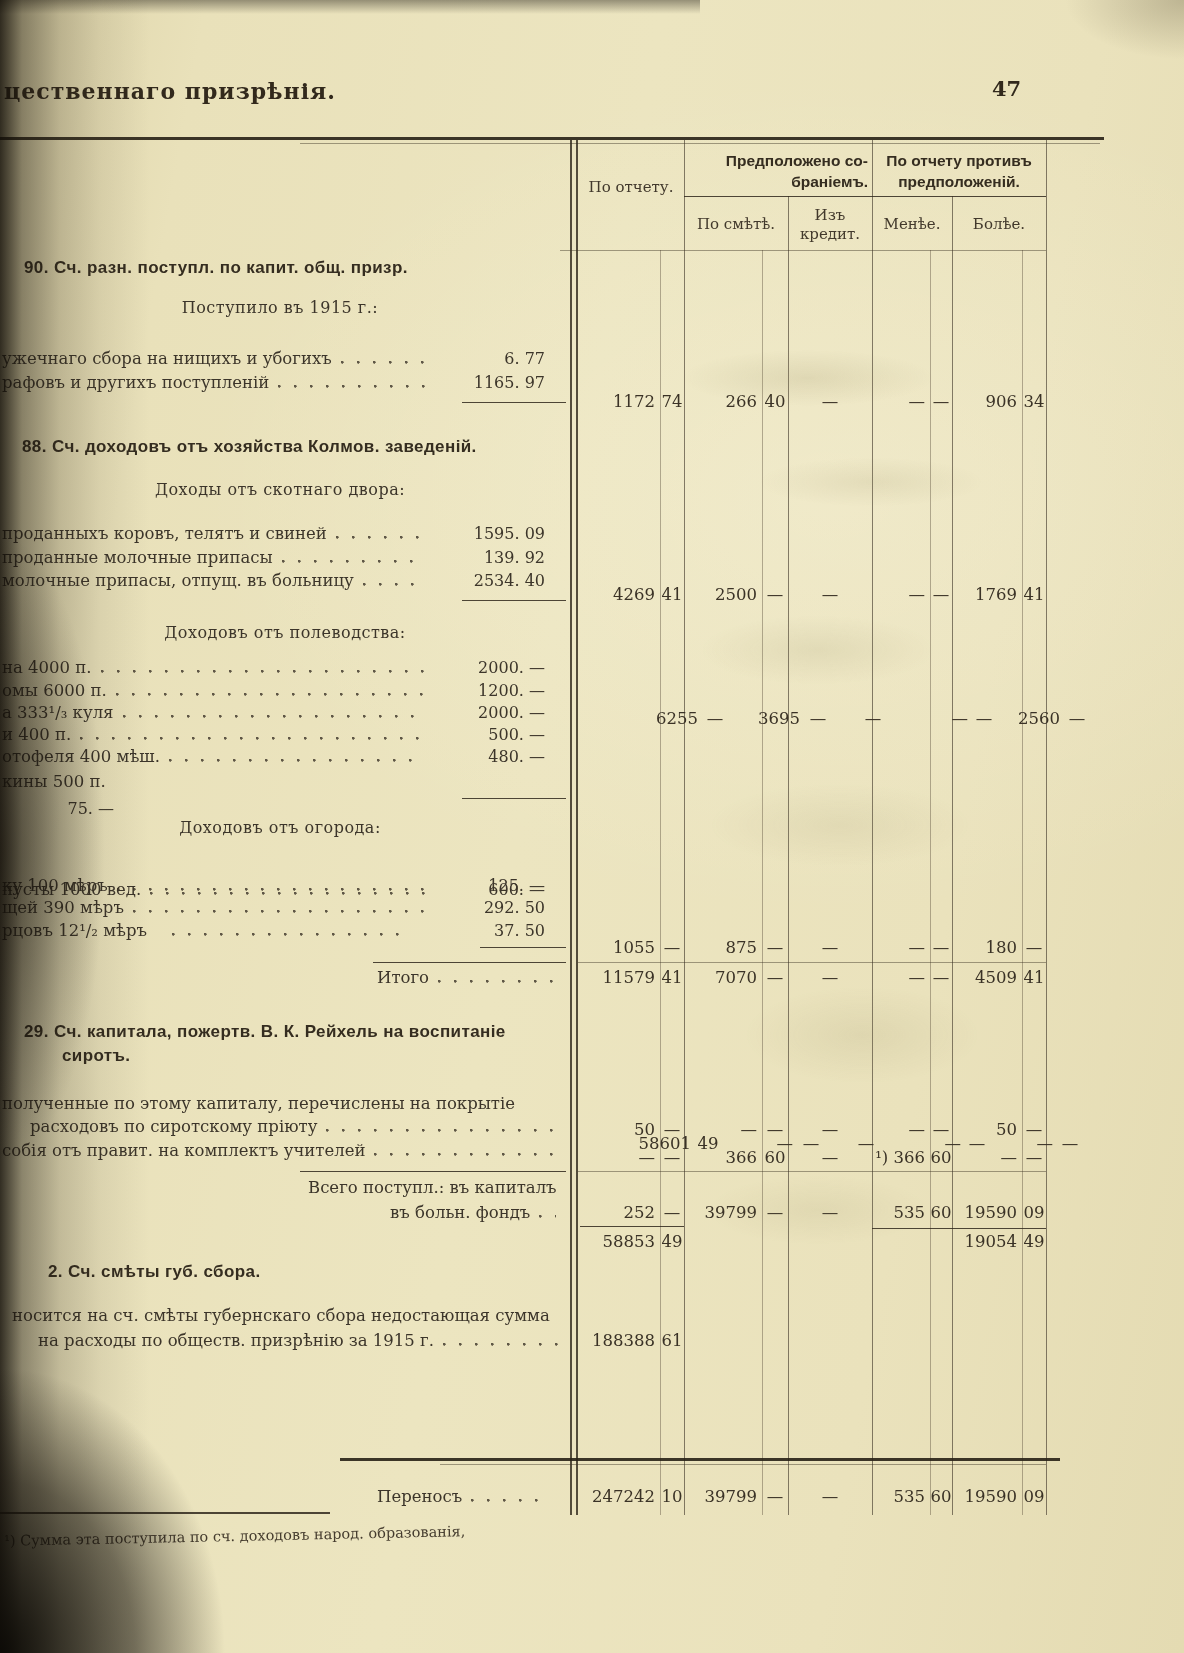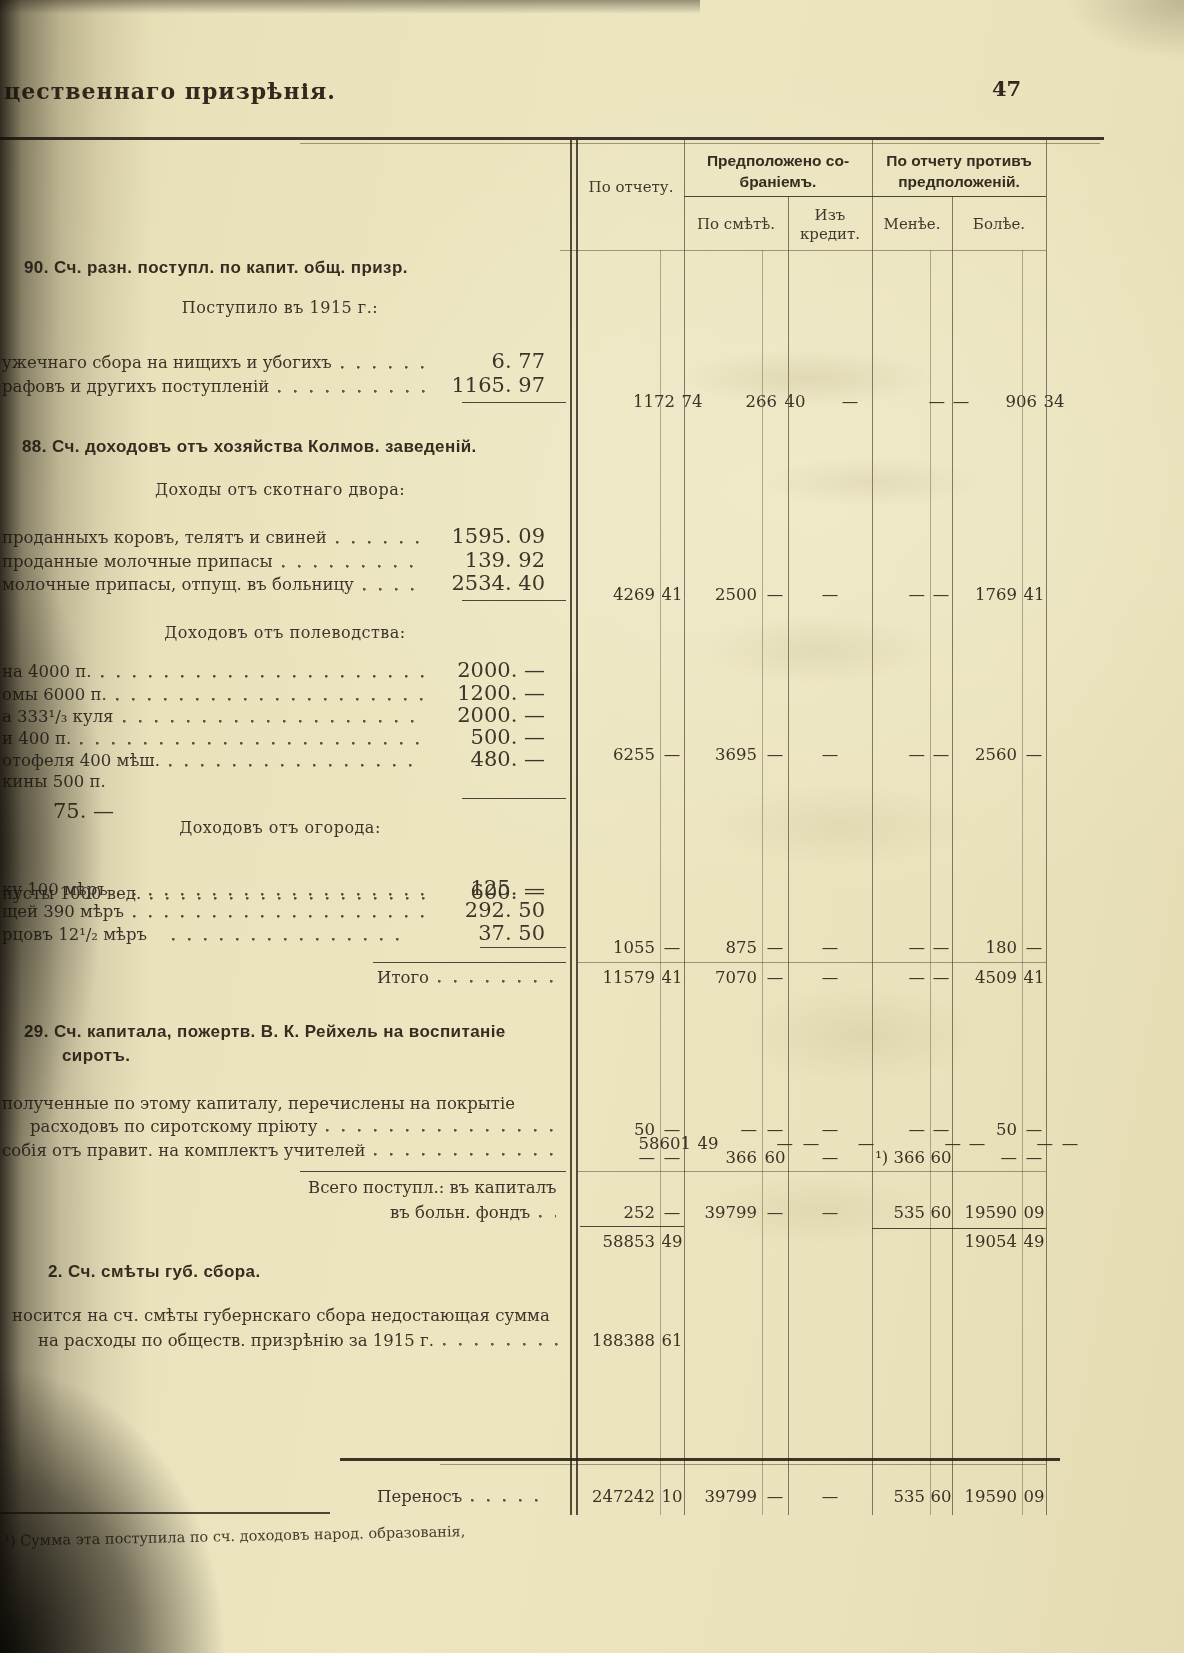--- a/index.html
+++ b/index.html
@@ -46,21 +46,21 @@
   .pageno{font-size:21px;font-weight:bold;color:#32291c;}
   .sechead{font-family:"Liberation Sans","DejaVu Sans",sans-serif;font-weight:bold;font-size:17px;letter-spacing:.4px;color:#352d20;}
   .subhead{font-size:16px;letter-spacing:.5px;color:#3c352a;}
   .grouphead{font-family:"Liberation Sans","DejaVu Sans",sans-serif;font-weight:bold;font-size:15.5px;text-align:center;line-height:21px;color:#352d20;}
   .colhead{font-size:15px;text-align:center;line-height:19px;color:#42392c;}
   .item{display:flex;align-items:baseline;font-size:16.5px;white-space:nowrap;}
   .item .lbl{flex:0 0 auto;}
   .leader{flex:1 1 auto;margin:0 8px;height:5px;align-self:flex-end;margin-bottom:3px;
     background-image:radial-gradient(circle at 2.2px 2.2px, rgba(60,52,40,.8) 1.25px, transparent 1.6px);
     background-size:16px 5px;background-repeat:repeat-x;}
-  .amt{flex:0 0 auto;width:112px;text-align:right;padding-right:21px;font-size:21px;}
+  .amt{flex:0 0 auto;width:112px;text-align:right;padding-right:21px;font-size:16px;}
   .num-row{left:578px;width:468px;display:grid;
     grid-template-columns:82px 24px 78px 26px 84px 58px 22px 70px 24px;
     font-size:16.5px;color:#3a3226;}
   .num-row span{white-space:nowrap;}
   .rub{text-align:right;padding-right:5px;}
   .kopc{text-align:center;}
   .ctr{text-align:center;}
   .para{font-size:16.5px;white-space:nowrap;}
   .footnote{font-size:14.5px;color:#453c2e;transform:rotate(-1.2deg);}
 </style>
@@ -81,21 +81,21 @@
   <div class="abs vline" style="left:872px;top:140px;height:1375px;"></div>
   <div class="abs vline" style="left:1046px;top:140px;height:1375px;"></div>
   <div class="abs vline" style="left:788px;top:196px;height:1319px;"></div>
   <div class="abs vline" style="left:952px;top:196px;height:1319px;"></div>
   <div class="abs vline kop" style="left:660px;top:250px;height:1265px;"></div>
   <div class="abs vline kop" style="left:762px;top:250px;height:1265px;"></div>
   <div class="abs vline kop" style="left:930px;top:250px;height:1265px;"></div>
   <div class="abs vline kop" style="left:1022px;top:250px;height:1265px;"></div>
 
   <div class="abs colhead" style="left:578px;top:178px;width:106px;">По отчету.</div>
-  <div class="abs grouphead" style="left:688px;top:150px;width:180px;">
+  <div class="abs grouphead" style="left:688px;top:150px;width:180px;text-align:right;">
     <div>Предположено со-</div>
     <div>браніемъ.</div>
   </div>
   <div class="abs grouphead" style="left:874px;top:150px;width:170px;">
     <div>По отчету противъ</div>
     <div>предположеній.</div>
   </div>
   <div class="abs hline" style="left:684px;top:196px;width:362px;"></div>
   <div class="abs colhead" style="left:688px;top:215px;width:96px;">По смѣтѣ.</div>
   <div class="abs colhead" style="left:790px;top:206px;width:80px;">
@@ -112,21 +112,21 @@
     <span class="lbl">ужечнаго сбора на нищихъ и убогихъ</span>
       <span class="leader"></span>
       <span class="amt">6. 77</span>
   </div>
   <div class="abs item" style="left:2px;top:373px;width:564px;">
     <span class="lbl">рафовъ и другихъ поступленій</span>
       <span class="leader"></span>
       <span class="amt">1165. 97</span>
   </div>
   <div class="abs hline" style="left:462px;top:402px;width:104px;"></div>
-  <div class="abs num-row" style="top:392px;margin-left:20px;">
+  <div class="abs num-row" style="top:392px;">
     <span class="rub">1172</span>
       <span class="kopc">74</span>
       <span class="rub">266</span>
       <span class="kopc">40</span>
       <span class="ctr">—</span>
       <span class="rub">—</span>
       <span class="kopc">—</span>
       <span class="rub">906</span>
       <span class="kopc">34</span>
   </div>
@@ -186,21 +186,21 @@
     <span class="lbl">отофеля 400 мѣш.</span>
       <span class="leader"></span>
       <span class="amt">480. —</span>
   </div>
   <div class="abs item" style="left:2px;top:772px;width:564px;flex-direction:column;">
     <span class="lbl">кины 500 п.</span>
       <span class="leader"></span>
       <span class="amt">75. —</span>
   </div>
   <div class="abs hline" style="left:462px;top:798px;width:104px;"></div>
-  <div class="abs num-row" style="top:745px;">
+  <div class="abs num-row" style="top:709px;padding-left:43px;">
     <span class="rub">6255</span>
       <span class="kopc">—</span>
       <span class="rub">3695</span>
       <span class="kopc">—</span>
       <span class="ctr">—</span>
       <span class="rub">—</span>
       <span class="kopc">—</span>
       <span class="rub">2560</span>
       <span class="kopc">—</span>
   </div>

